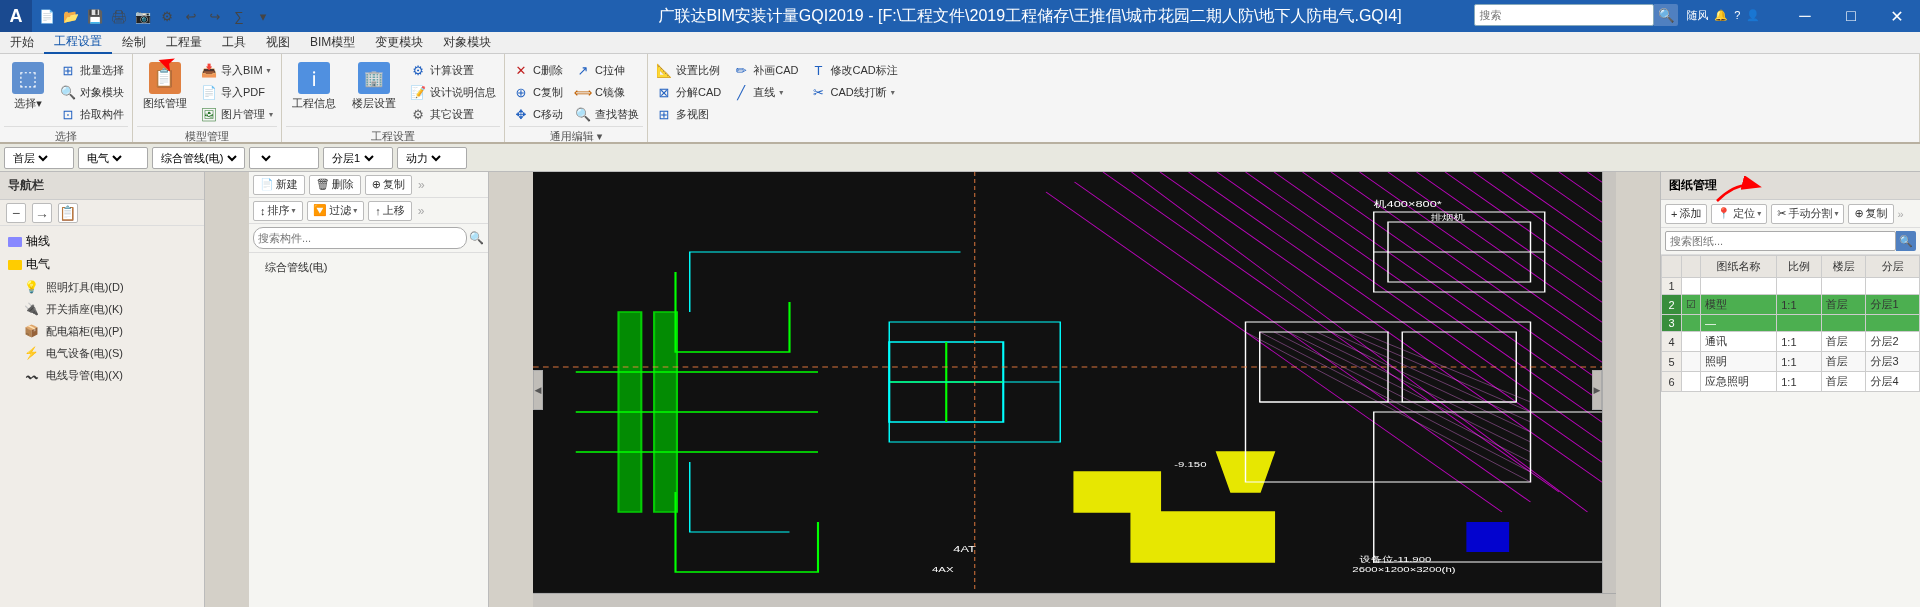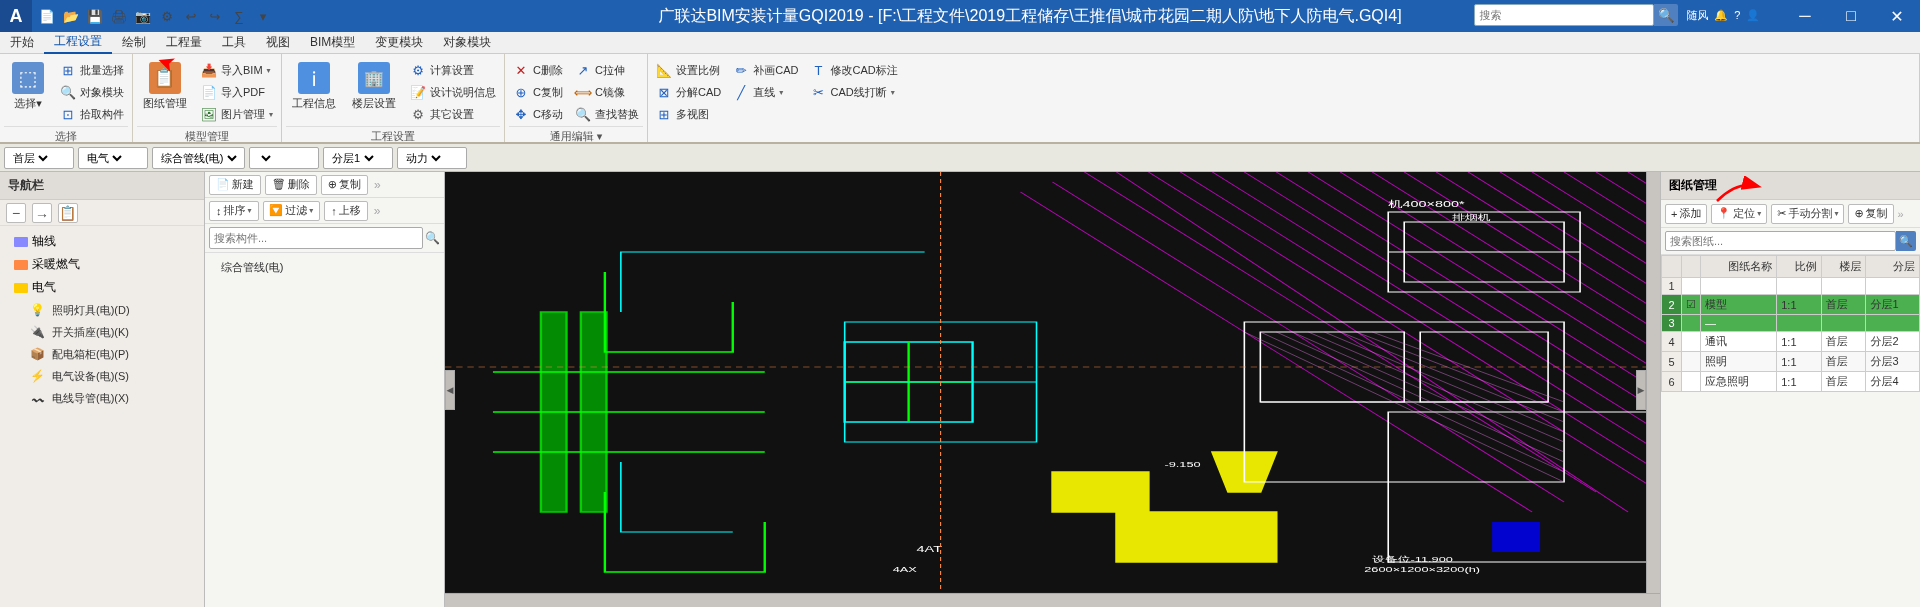--- a/index.html
+++ b/index.html
@@ -171,20 +171,21 @@
       min-width: 70px;
     }
     .dd-select select {
       border: none; background: transparent; font-size: 11px; outline: none; cursor: pointer;
     }
 
     
     #main {
       display: flex;
       height: calc(607px - 32px - 22px - 90px - 28px);
+      gap: 44px;
       
     }
 
     
     #nav-panel {
       width: 205px;
       background: #f0ede8;
       border-right: 1px solid #bbb;
       display: flex;
       flex-direction: column;
@@ -211,21 +212,20 @@
     .nav-tool-btn {
       width: 20px; height: 20px;
       display: flex; align-items: center; justify-content: center;
       cursor: pointer; font-size: 14px; color: #555;
       border: 1px solid #bbb; border-radius: 2px; background: white;
     }
     #nav-tree {
       flex: 1;
       overflow-y: auto;
       padding: 4px 0;
-      margin-left: 6px;
     }
     .nav-category {
       display: flex;
       align-items: center;
       gap: 4px;
       padding: 3px 8px;
       cursor: pointer;
       font-size: 12px;
     }
     .nav-category .cat-icon {
@@ -289,21 +289,21 @@
       border-bottom: 1px solid #ddd;
     }
     #comp-search {
       display: flex;
       align-items: center;
       padding: 3px 4px;
       border-bottom: 1px solid #ddd;
     }
     #comp-search input {
       flex: 1; height: 20px;
-      border: 1px solid #aaa; border-radius: 2px;
+      border: 1px solid #aaa; border-radius: 10px;
       padding: 10px 4px; font-size: 11px;
     }
     #comp-list {
       flex: 1;
       padding: 4px 8px;
       font-size: 11px;
       color: #333;
     }
 
     
@@ -376,21 +376,21 @@
     }
     #drawings-table table {
       width: 100%;
       border-collapse: collapse;
       font-size: 11px;
     }
     #drawings-table th {
       background: #e8e5e0;
       border: 1px solid #ccc;
       padding: 3px 4px;
-      text-align: right;
+      text-align: center;
       font-weight: normal;
       color: #333;
     }
     #drawings-table td {
       border: 1px solid #ccc;
       padding: 2px 4px;
       color: #333;
     }
     .row-highlight {
       background: #4caf50;
@@ -694,24 +694,20 @@
     </div>
     <div id="nav-panel-tools">
       <div class="nav-tool-btn">−</div>
       <div class="nav-tool-btn">→</div>
       <div class="nav-tool-btn">📋</div>
     </div>
     <div id="nav-tree">
       <div class="nav-category">
         <div class="cat-icon" style="background:#8888ff;width:14px;height:10px;"></div>
         <span>轴线</span>
-      </div>
-      <div class="nav-category">
-        <div class="cat-icon" style="background:#ff8844;width:14px;height:10px;"></div>
-        <span>采暖燃气</span>
       </div>
       <div class="nav-category">
         <div class="cat-icon" style="background:#ffcc00;width:14px;height:10px;"></div>
         <span>电气</span>
       </div>
       <div class="nav-item">
         <span class="item-icon">💡</span>
         <span>照明灯具(电)(D)</span>
       </div>
       <div class="nav-item">

